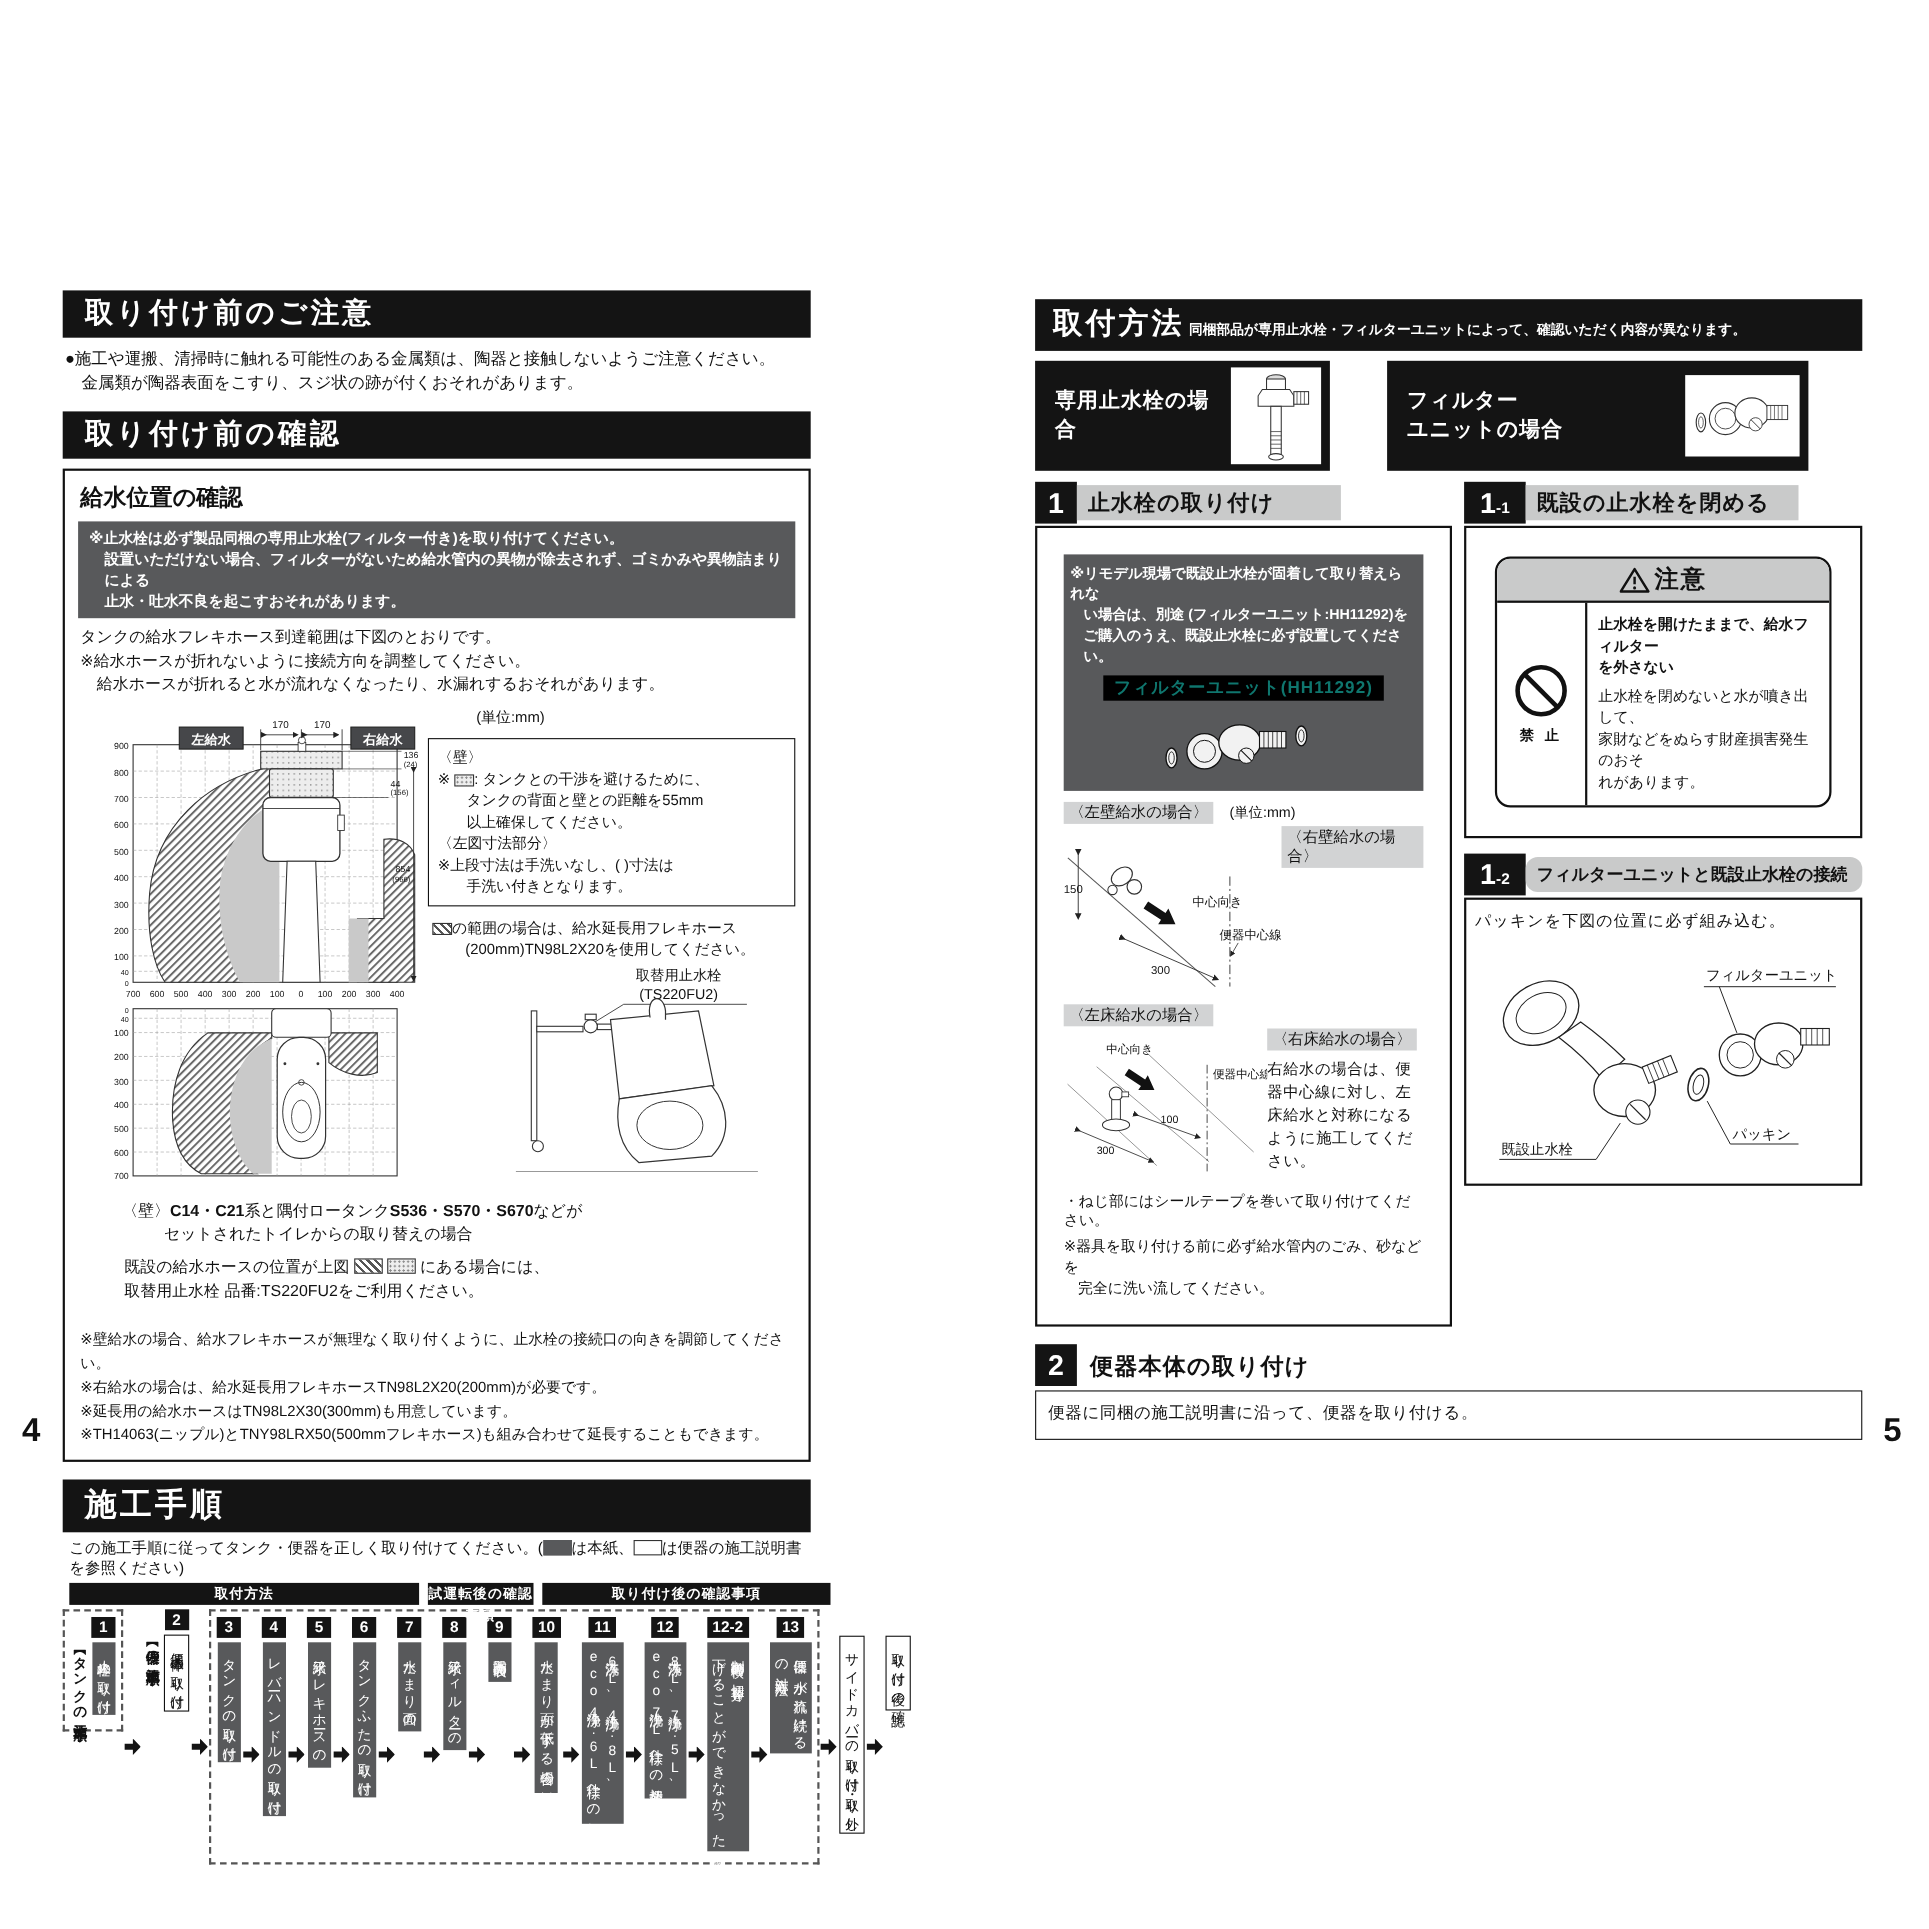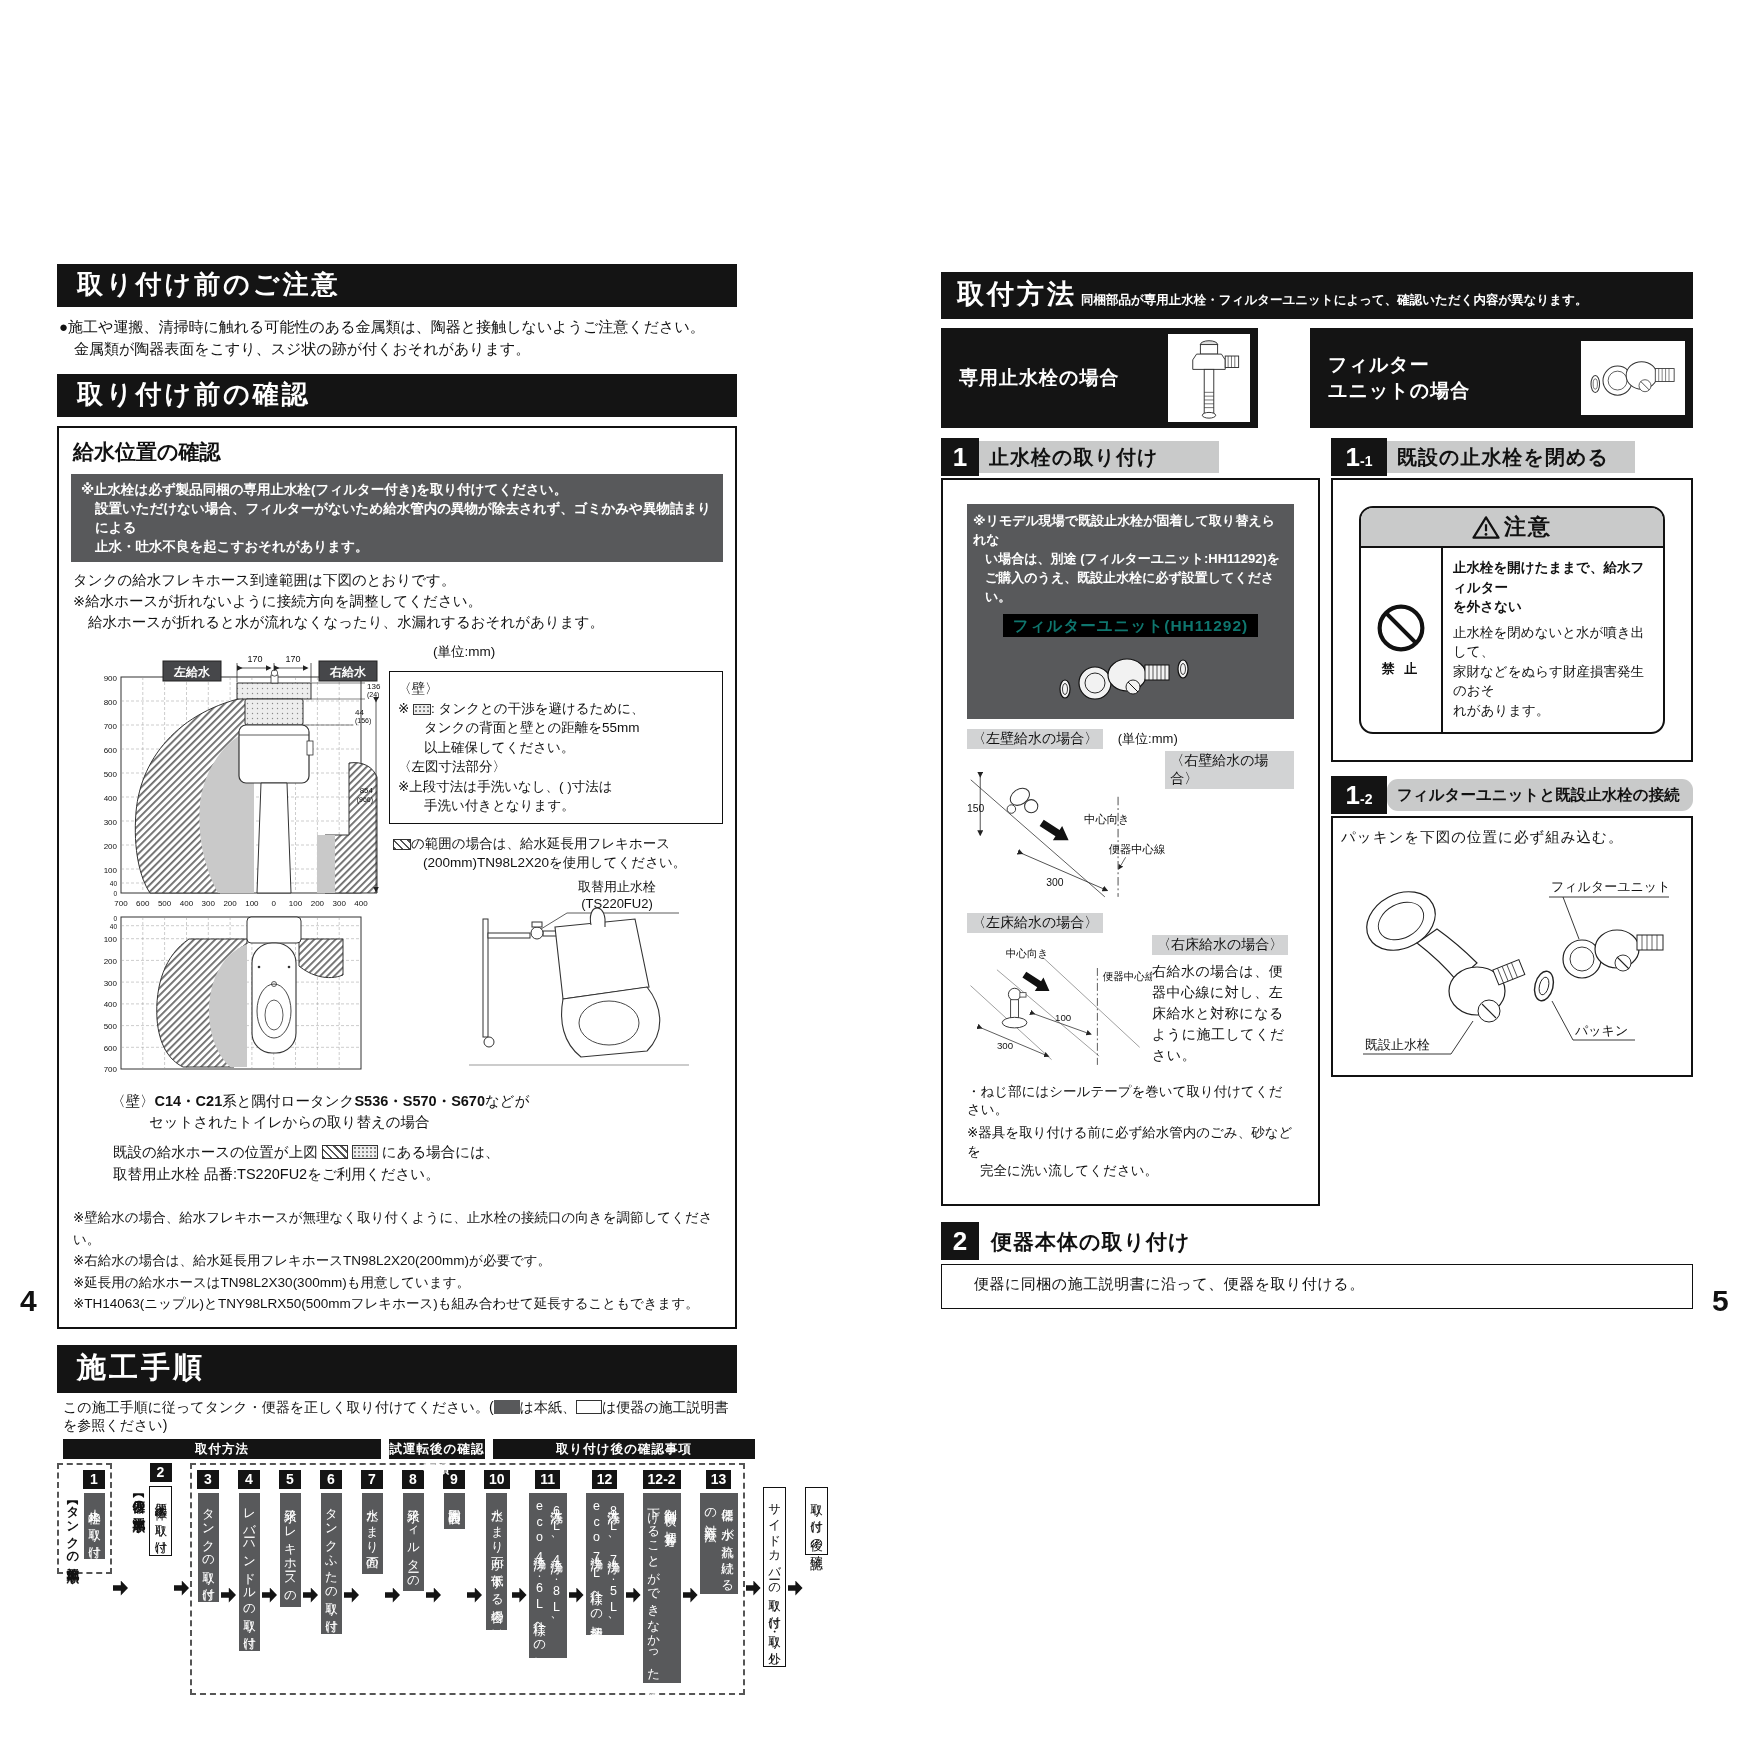--- a/index.html
+++ b/index.html
@@ -63,21 +63,21 @@
   .tailcol { margin-top:24px; }
 
   
   .page-r { position:absolute; left:941px; top:272px; width:752px; }
   .rbanner { background:#141414; color:#fff; display:flex; align-items:flex-end; padding:4px 8px 7px 16px; }
   .rbig { font-size:27px; font-weight:bold; letter-spacing:3px; }
   .rsub { font-size:12.5px; font-weight:bold; margin:0 0 3px 4px; }
 
   .optrow { display:flex; margin-top:9px; }
   .optbox { background:#141414; color:#fff; height:100px; display:flex; align-items:center; }
-  #optA { width:317px; margin-right:52px; }
+  #optA { width:268px; margin-right:52px; }
   #optB { width:383px; }
   .optlabel { font-size:19px; font-weight:bold; letter-spacing:1px; padding-left:18px; flex:1; line-height:26px; }
   .inset { background:#fff; margin-right:8px; display:flex; align-items:center; justify-content:center; }
   .insetA { width:82px; height:88px; }
   .insetB { width:104px; height:74px; }
 
   .cols { display:flex; margin-top:10px; }
   .colL { width:379px; margin-right:11px; }
   .colR { width:362px; }
 
@@ -114,21 +114,21 @@
   .ctext { flex:1; padding:10px 8px 12px 10px; font-size:13.5px; line-height:19.5px; }
   .ctext .cb { font-weight:bold; }
   .ctext .gap { height:6px; }
 
   .mt { margin-top:14px; }
   .s12box { padding:8px 6px; }
   .s12lead { font-size:14.5px; letter-spacing:1px; margin:2px 0 4px 2px; }
 
   .sec2 { margin-top:16px; }
   .sec2title { font-size:21px; font-weight:bold; margin:6px 0 0 12px; letter-spacing:1px; }
-  .sec2box { border:1.5px solid #111; margin-top:4px; padding:10px 32px 14px; font-size:15px; letter-spacing:0.5px; }
+  .sec2box { border:1.5px solid #111; margin-top:4px; padding:10px 11px 14px; font-size:15px; letter-spacing:0.5px; }
 
   svg text { font-family:"Liberation Sans","DejaVu Sans",sans-serif; fill:#111; }
   .t6 { font-size:6.5px; } .t7 { font-size:7px; } .t8 { font-size:8px; } .t9 { font-size:9px; }
   .t11 { font-size:11px; } .t12 { font-size:12px; } .t13 { font-size:13px; }
   .tw { fill:#fff; font-weight:bold; }
 </style>
 </head>
 <body>
 
 <div id="canvas">

